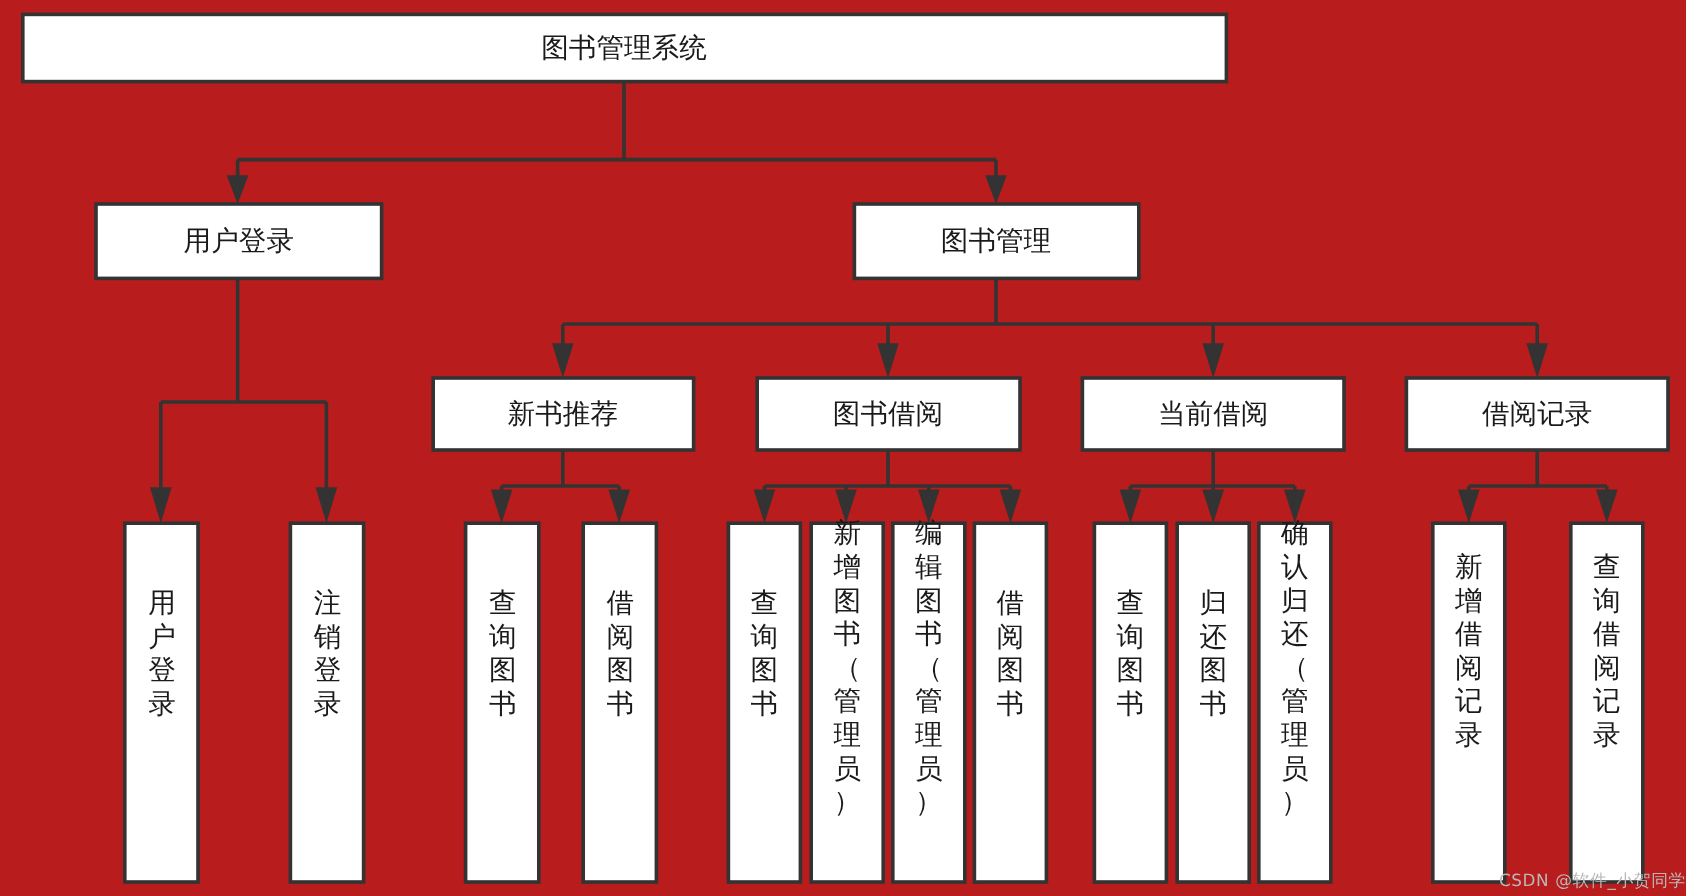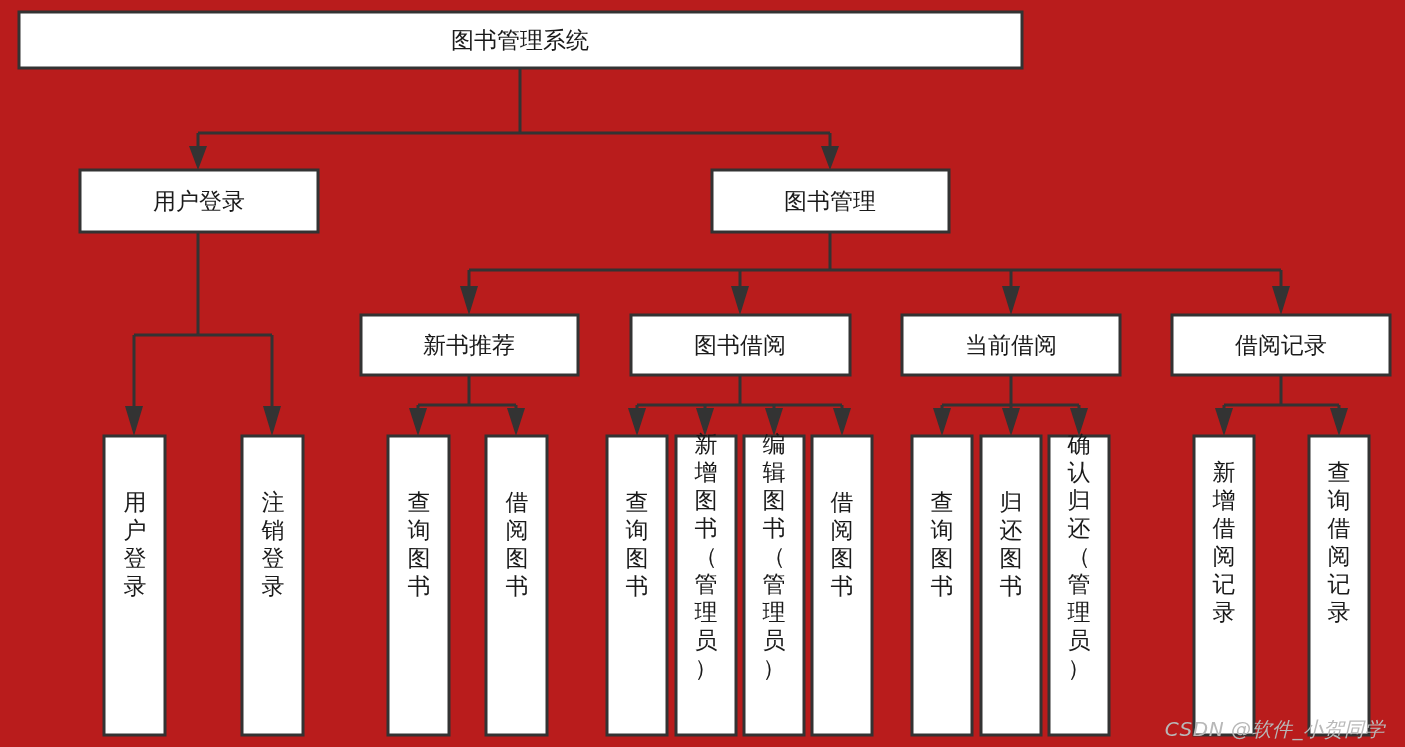--- a/index.html
+++ b/index.html
@@ -48,29 +48,28 @@
     stroke-width: 3;
     fill: none;
     stroke-linecap: butt;
   }
   .arrow-head {
     fill: #333333;
     stroke: none;
   }
   .watermark-text {
     position: absolute;
-    right: 20px;
+    right: 0;
     bottom: 4px;
     font-family: "DejaVu Sans", "Liberation Sans", sans-serif;
-    font-size: 20px;
+    font-size: 14px;
     color: #b8b8b8;
     white-space: nowrap;
     letter-spacing: 0.5px;
     user-select: none;
-    font-style: italic;
   }
 </style>
 </head>
 <body>
 
 <div id="diagram-root">
 
   <svg id="tree-svg" viewBox="0 0 1405 747">
     <defs>
       <g id="arrow-def"></g>

